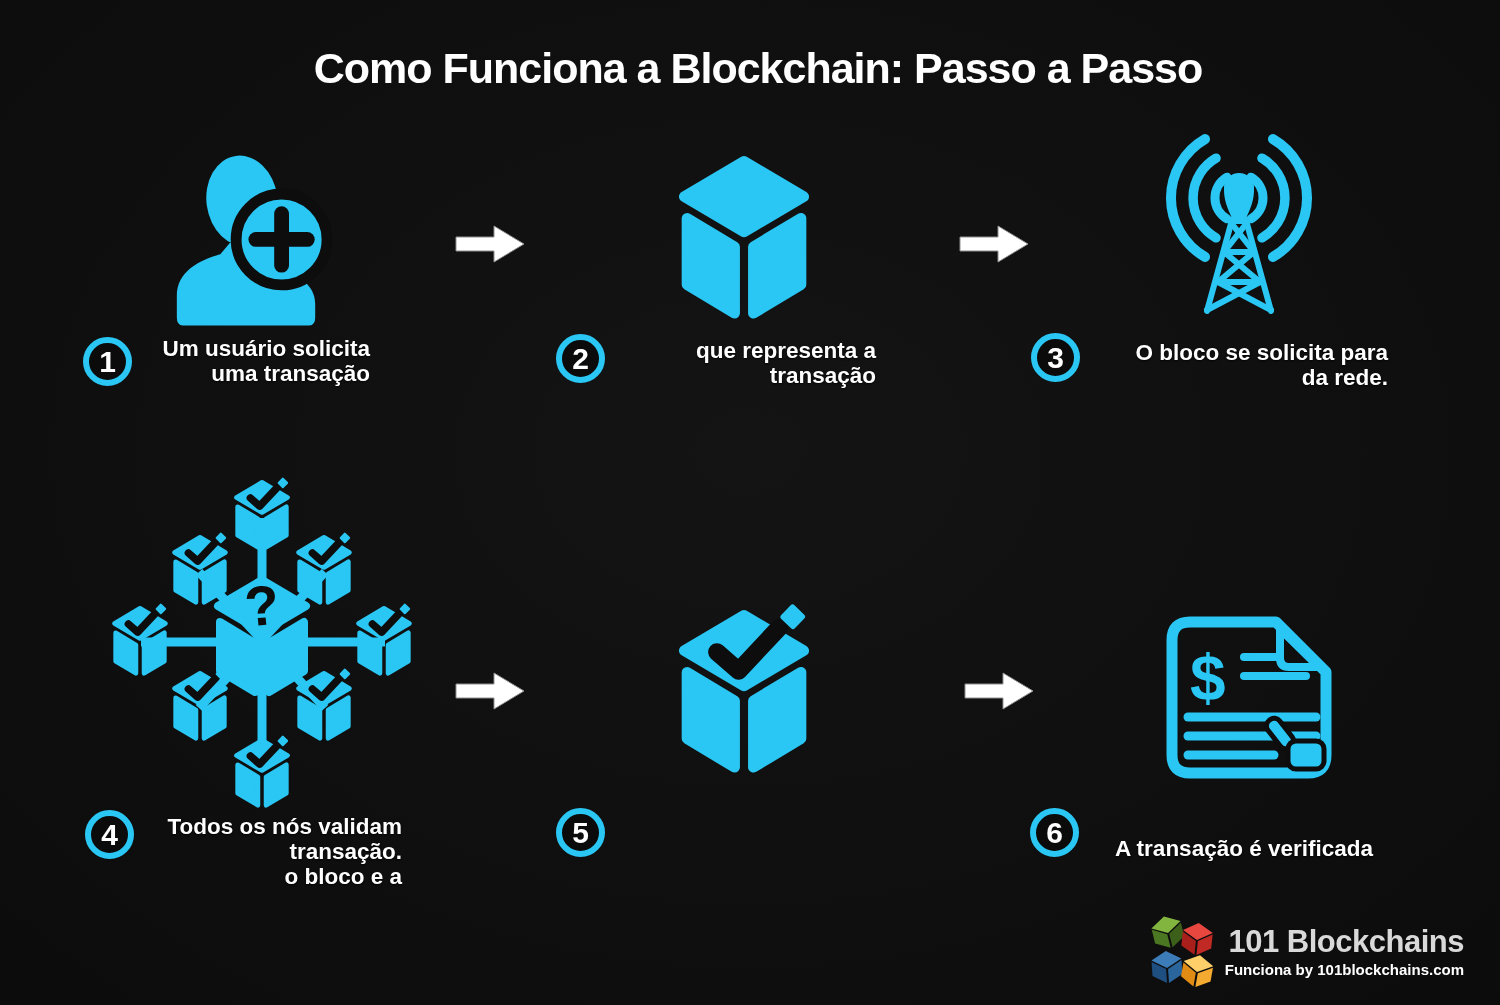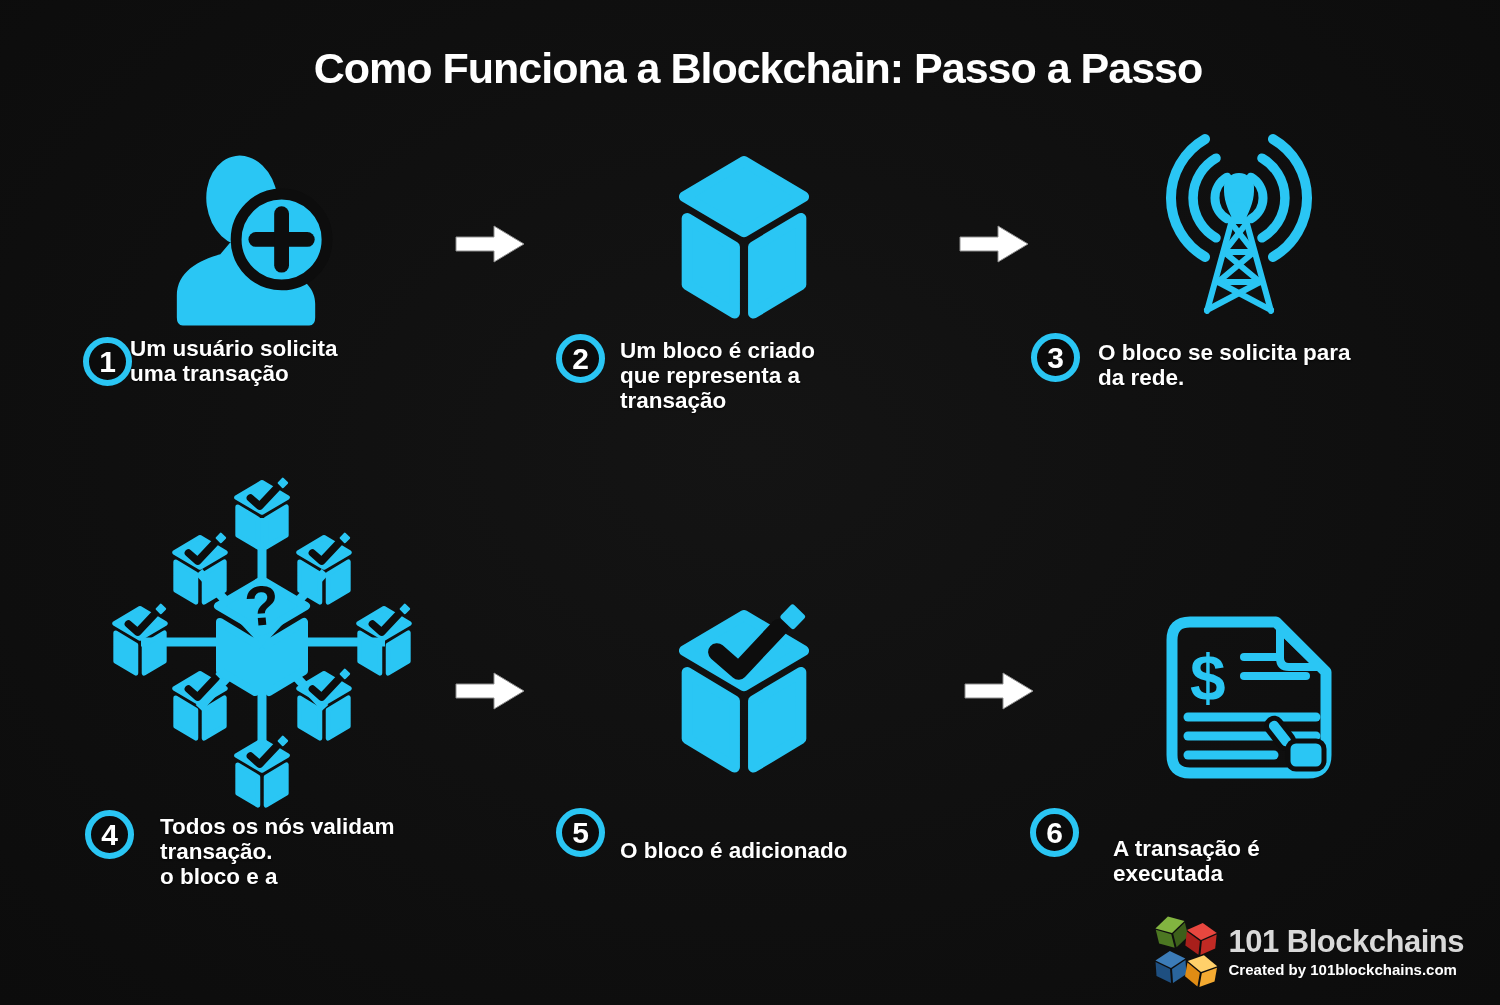--- a/index.html
+++ b/index.html
@@ -16,21 +16,21 @@
     font-size:43px;font-weight:bold;color:#ffffff;letter-spacing:-1px;
   }
   .badge{
     width:49px;height:49px;box-sizing:border-box;border:6px solid #2ac6f4;
     border-radius:50%;background:#0b0b0b;color:#ffffff;
     display:flex;align-items:center;justify-content:center;
     font-size:30px;font-weight:bold;
   }
   .caption{
     color:#ffffff;font-size:22.5px;font-weight:bold;line-height:25px;
-    text-align:left;text-shadow:0 1px 2px rgba(0,0,0,.8);
+    text-align:right;text-shadow:0 1px 2px rgba(0,0,0,.8);
   }
   .cap-line{display:block;}
   .brandbar{
     position:absolute;right:36px;bottom:16px;
     display:flex;align-items:center;gap:10px;
   }
   .brand-name{color:#d9d9d9;font-size:31px;font-weight:bold;letter-spacing:-0.5px;line-height:32px;text-align:right;}
   .brand-credit{color:#ffffff;font-size:15px;font-weight:bold;margin-top:3px;}
 </style>
 </head>
@@ -110,21 +110,20 @@
   <div class="abs caption" style="left:130px;top:336px;width:240px">
     <span class="cap-line">Um usuário solicita</span>
     <span class="cap-line">uma transação</span>
     <span class="cap-line"></span>
   </div>
 
   <div class="abs badge" style="left:556px;top:334px">
       <span>2</span>
     </div>
   <div class="abs caption" style="left:620px;top:338px;width:256px">
-    <span class="cap-line">Um bloco é criado</span>
     <span class="cap-line">que representa a</span>
     <span class="cap-line">transação</span>
   </div>
 
   <div class="abs badge" style="left:1031px;top:333px">
       <span>3</span>
     </div>
   <div class="abs caption" style="left:1098px;top:340px;width:290px">
     <span class="cap-line">O bloco se solicita para</span>
     <span class="cap-line">da rede.</span>
@@ -197,29 +196,28 @@
   <div class="abs caption" style="left:160px;top:814px;width:242px">
     <span class="cap-line">Todos os nós validam</span>
     <span class="cap-line">transação.</span>
     <span class="cap-line">o bloco e a</span>
   </div>
 
   <div class="abs badge" style="left:556px;top:808px">
       <span>5</span>
     </div>
   <div class="abs caption" style="left:620px;top:838px;width:256px">
-    <span class="cap-line">O bloco é adicionado</span>
     <span class="cap-line"></span>
   </div>
 
   <div class="abs badge" style="left:1030px;top:808px">
       <span>6</span>
     </div>
   <div class="abs caption" style="left:1113px;top:836px;width:260px">
-    <span class="cap-line">A transação é executada</span>
+    <span class="cap-line">A transação é verificada</span>
     <span class="cap-line"></span>
   </div>
 
   <div class="brandbar">
     <svg width="70" height="74" viewBox="0 0 68 74">
       <g transform="translate(7,1) rotate(-14 15 17)">
         <polygon points="15,0 30,8.5 15,17 0,8.5" fill="#82b440"></polygon>
         <polygon points="0,10 14,18 14,32 0,24" fill="#4c7722"></polygon>
         <polygon points="16,18 30,10 30,24 16,32" fill="#3c5f1a"></polygon>
       </g>
@@ -234,17 +232,17 @@
         <polygon points="16,18 30,10 30,24 16,32" fill="#2a659c"></polygon>
       </g>
       <g transform="translate(36,40) rotate(10 15 17)">
         <polygon points="15,0 30,8.5 15,17 0,8.5" fill="#ffd06a"></polygon>
         <polygon points="0,10 14,18 14,32 0,24" fill="#e08c14"></polygon>
         <polygon points="16,18 30,10 30,24 16,32" fill="#f4aa31"></polygon>
       </g>
     </svg>
     <div>
       <div class="brand-name">101 Blockchains</div>
-      <div class="brand-credit">Created by 101blockchains.com</div>
+      <div class="brand-credit">Funciona by 101blockchains.com</div>
     </div>
   </div>
 
 </div>
 
 </body></html>

